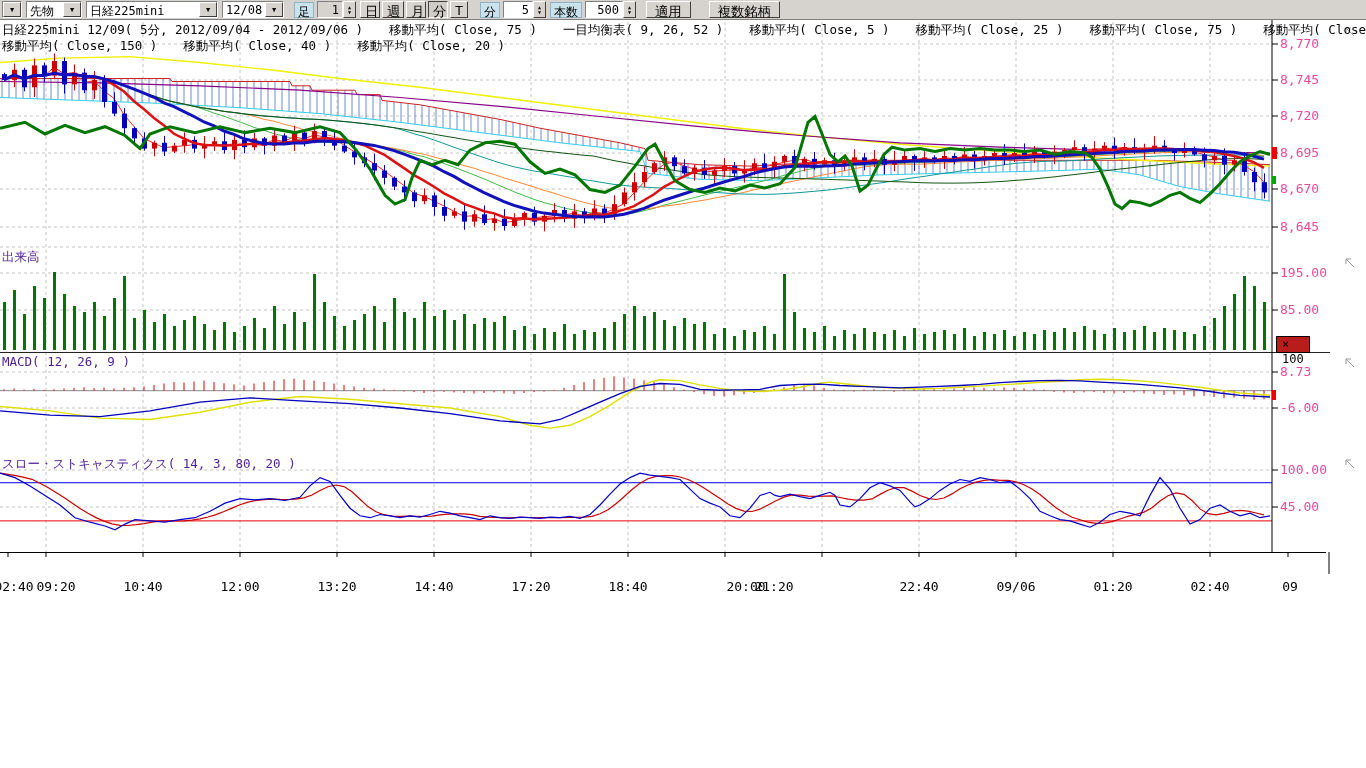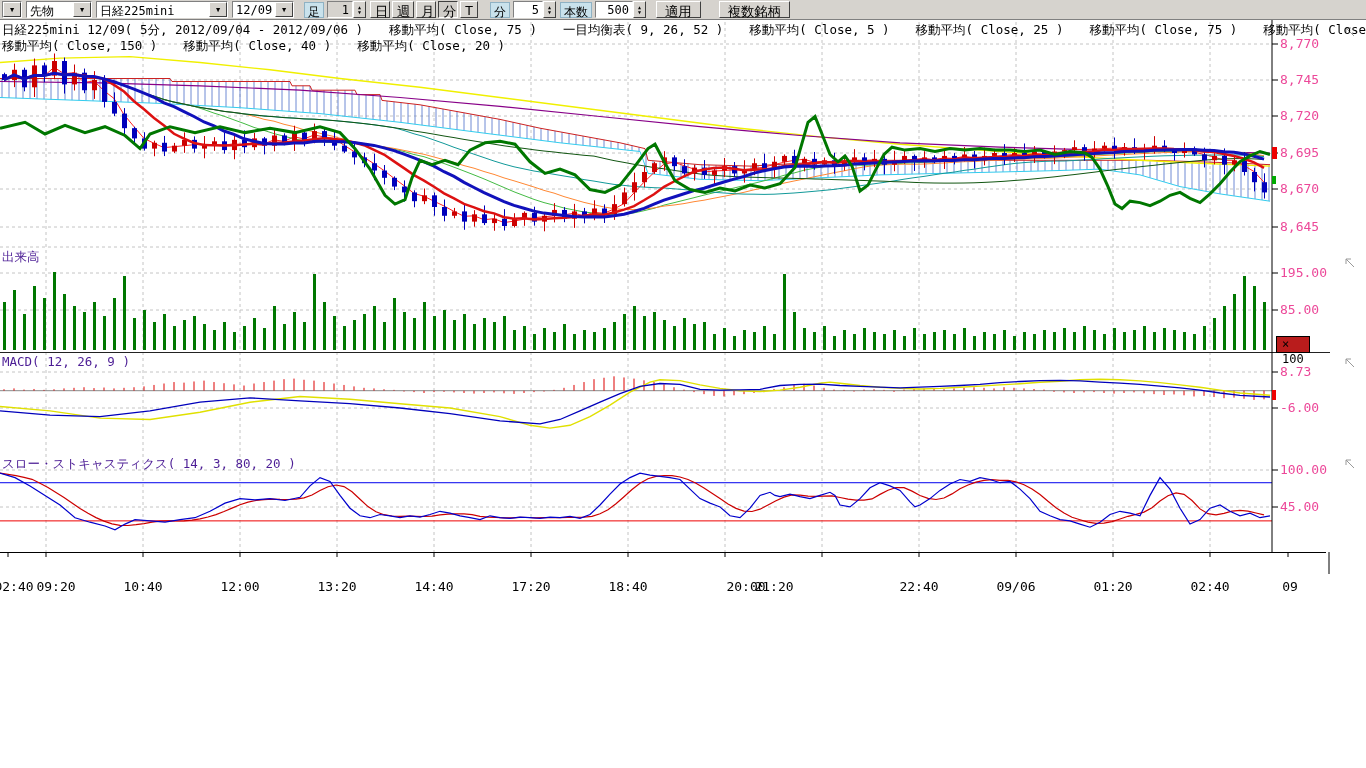--- a/index.html
+++ b/index.html
@@ -42,30 +42,30 @@
     padding:0 5px;height:15px;line-height:15px;}
   .tlabel{position:absolute;top:559px;font-size:13px;color:#000;transform:translateX(-50%);white-space:nowrap;}
 </style>
 </head>
 <body>
 
 <div class="toolbar">
   <div class="combo" style="width:20px">
     <span class="dd">▼</span>
   </div>
-  <div class="combo" style="width:66px">
+  <div class="combo" style="width:56px">
     <span class="val">先物</span>
     <span class="dd">▼</span>
   </div>
   <div class="combo" style="width:132px">
     <span class="val">日経225mini</span>
     <span class="dd">▼</span>
   </div>
   <div class="combo" style="width:62px">
-    <span class="val">12/09</span>
+    <span class="val">12/08</span>
     <span class="dd">▼</span>
   </div>
   <span class="hl-label" style="margin-left:6px">足</span>
   <span class="numbox gray" style="width:26px">1</span>
   <span class="spin">
       <span>▲</span>
       <span>▼</span>
     </span>
   <button class="tbtn" style="width:20px">日</button>
   <button class="tbtn" style="width:22px">週</button>

